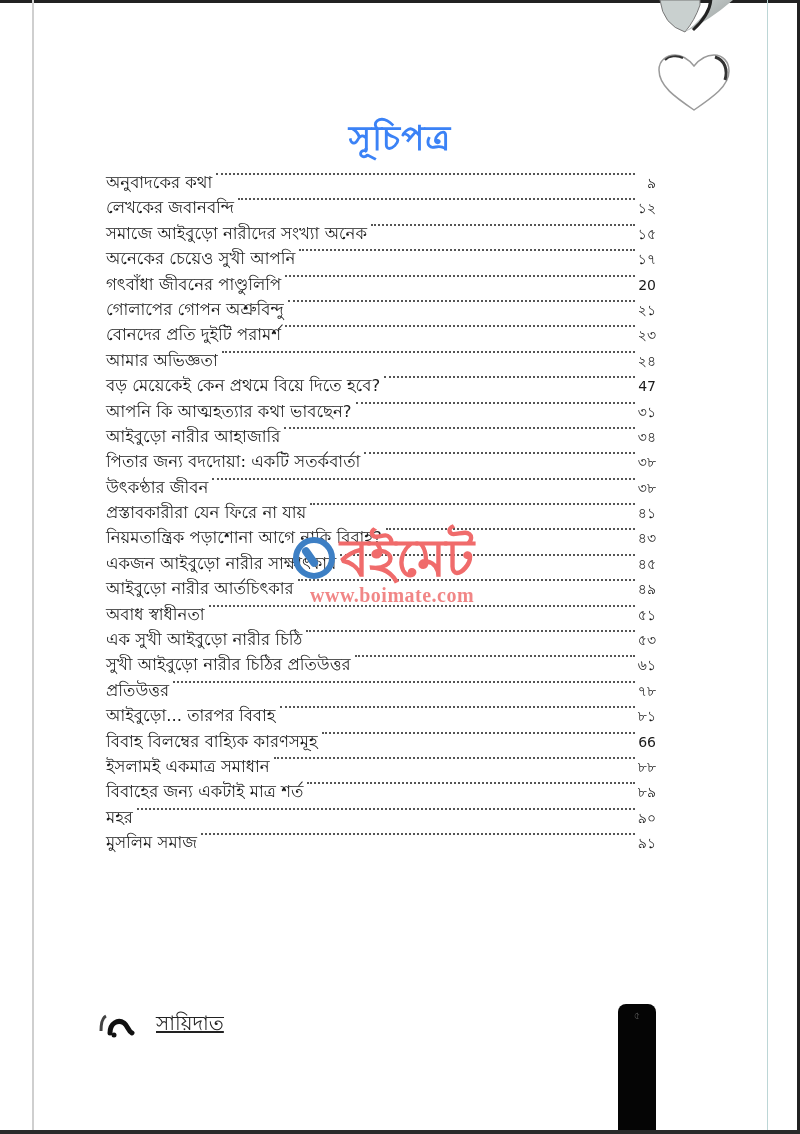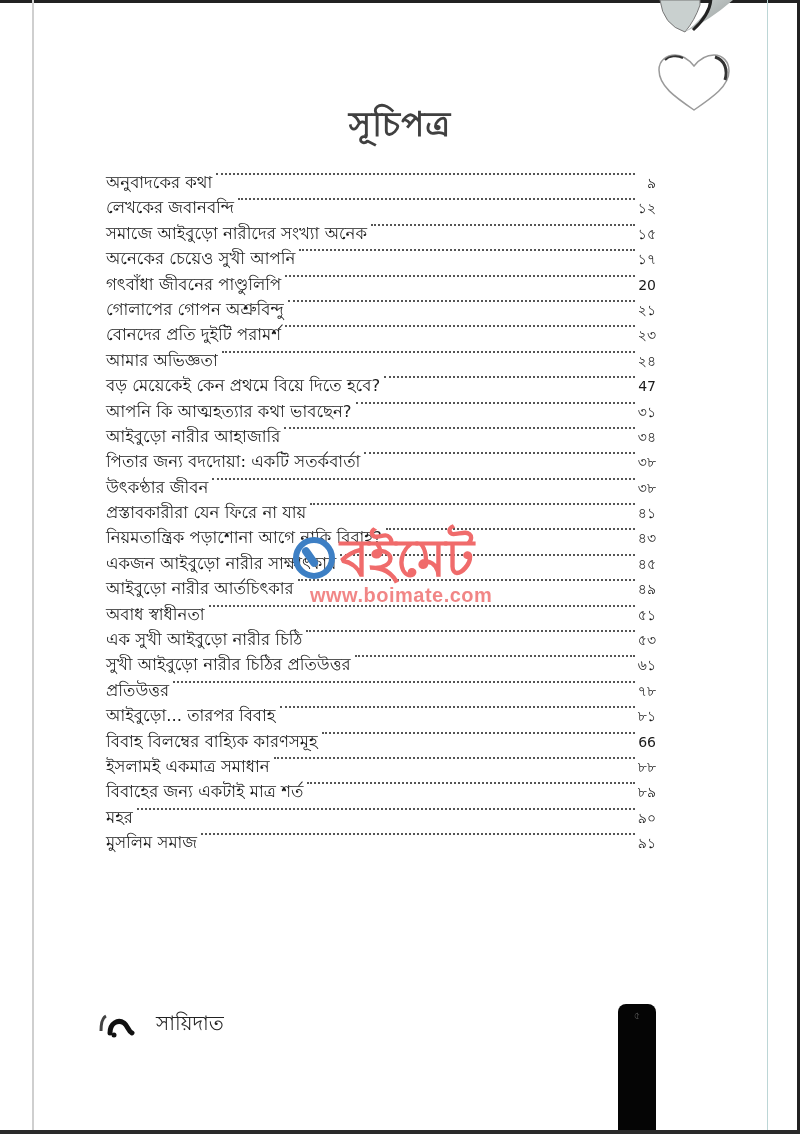--- a/index.html
+++ b/index.html
@@ -16,45 +16,45 @@
   .right-edge { position: absolute; left: 797px; top: 0; width: 3px; height: 1134px; background: #222; }
 
   .heart-top {
     position: absolute; left: 655px; top: -20px; width: 90px; height: 55px;
   }
   .heart-outline {
     position: absolute; left: 655px; top: 52px; width: 78px; height: 62px;
   }
 
   .title {
-    position: absolute; left: 0; width: 800px; top: 98px; text-align: center;
-    font-size: 34px; font-weight: bold; letter-spacing: 1px; color: #404040;
+    position: absolute; left: 0; width: 800px; top: 112px; text-align: center;
+    font-size: 34px; font-weight: bold; letter-spacing: 1px; color: #3b82f6;
   }
 
   .toc { position: absolute; left: 106px; top: 172px; width: 550px; }
   .toc-row {
     display: flex; align-items: flex-start; height: 25.4px;
     font-size: 16.5px; line-height: 22px; color: #1a1a1a;
   }
   .toc-label { white-space: nowrap; }
   .toc-leader {
     flex: 1; margin: 0 3px 5px 4px; border-bottom: 2px dotted #555; height: 1px;
   }
   .toc-page { white-space: nowrap; font-size: 14px; min-width: 18px; text-align: right; }
 
   .watermark { position: absolute; left: 292px; top: 520px; width: 220px; height: 95px; pointer-events: none; }
   .wm-logo { position: absolute; left: 0; top: 4px; width: 220px; height: 64px; }
   .wm-url {
     position: absolute; left: 18px; top: 64px; font-size: 20px; font-weight: bold;
-    color: #f07a7a; opacity: 0.9; font-family: Liberation Sans, sans-serif; letter-spacing: 0.5px;
+    color: #f07a7a; opacity: 0.9; font-family: Liberation Serif, serif; letter-spacing: 0.5px;
   }
 
   .footer { position: absolute; left: 98px; top: 1008px; display: flex; align-items: center; gap: 18px; }
   .footer-icon { width: 40px; height: 28px; }
-  .footer-brand { font-size: 20px; color: #222; }
+  .footer-brand { font-size: 20px; color: #222; text-decoration: underline; }
 
   .page-tab {
     position: absolute; left: 618px; top: 1004px; width: 38px; height: 130px;
     background: #050505; border-radius: 8px 8px 0 0;
   }
   .page-tab-num { position: absolute; left: 0; width: 38px; top: 4px; text-align: center; font-size: 10px; color: #555; }
 </style>
 </head>
 <body>
 

